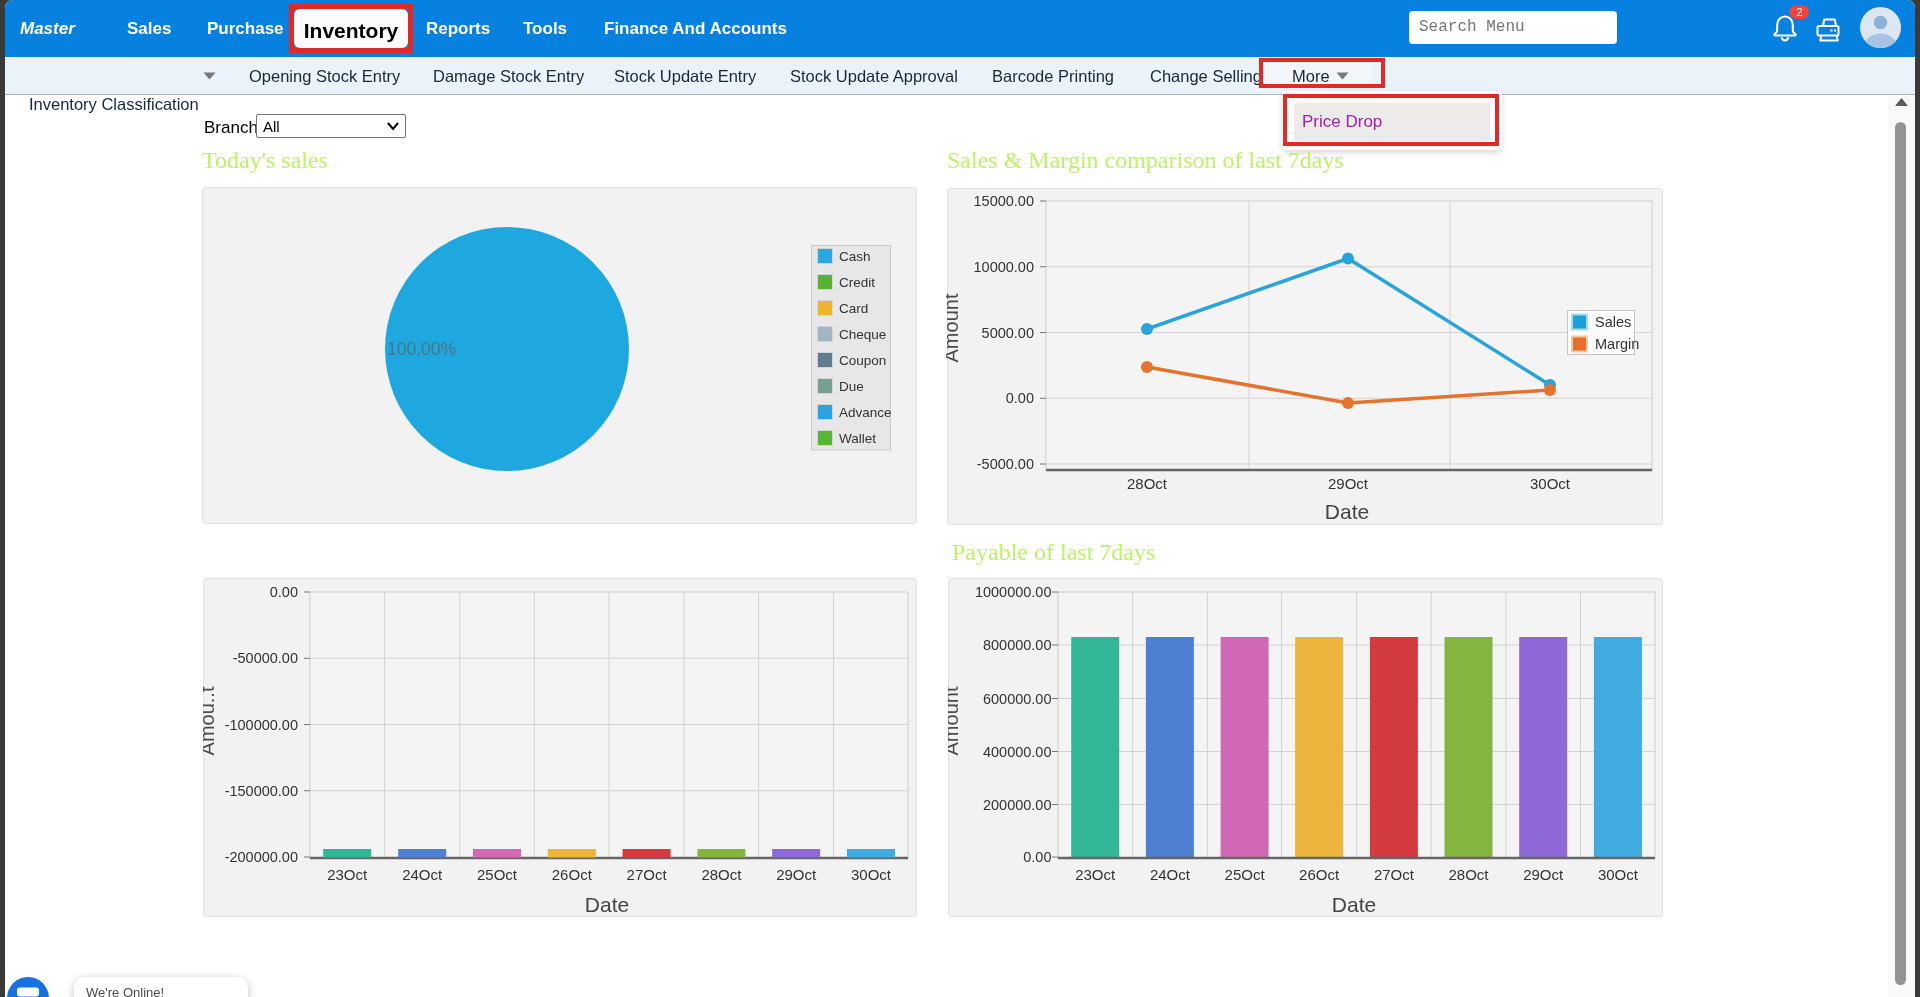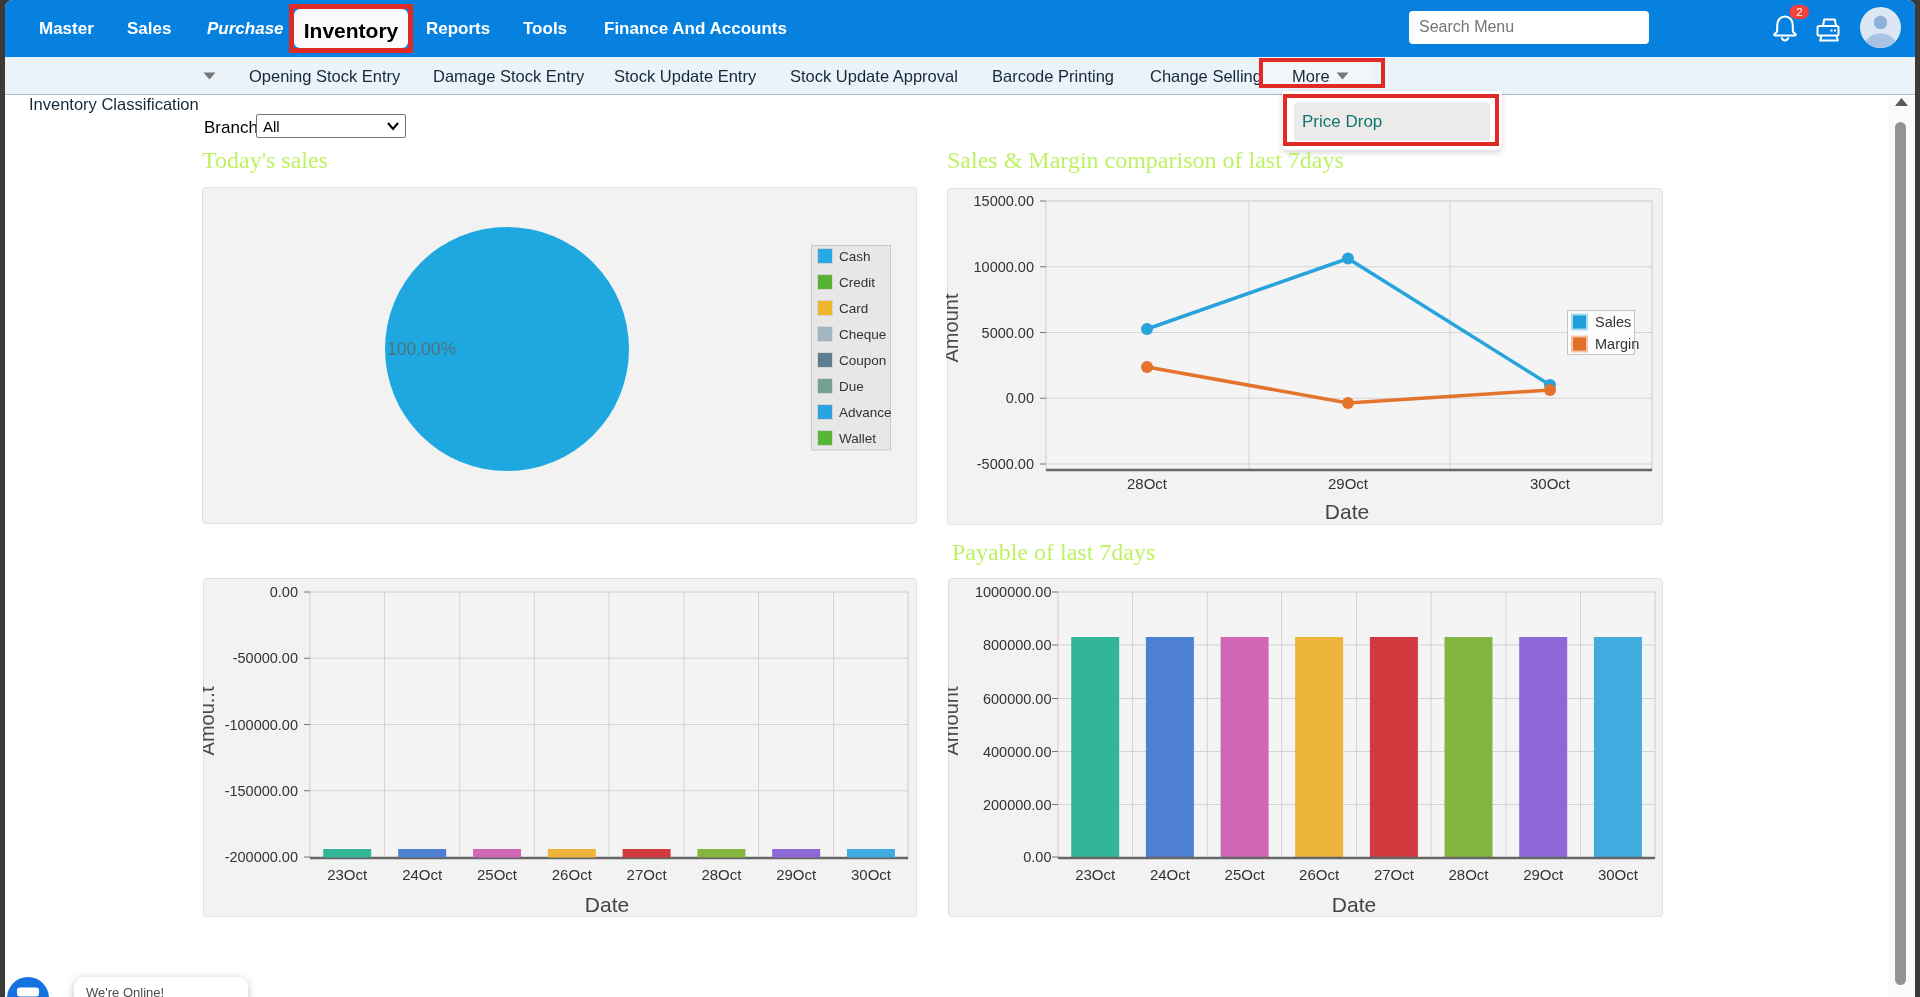--- a/index.html
+++ b/index.html
@@ -6,48 +6,48 @@
   body{width:1920px;height:997px;background:#3a3a3a;position:relative;overflow:hidden;
        font-family:"Liberation Sans", sans-serif;}
   .abs{position:absolute;}
   #win{left:5px;top:0;width:1910px;height:997px;background:#fff;border-radius:8px 8px 0 0;}
   
   #nav{left:5px;top:0;width:1910px;height:57px;background:#0681e0;border-radius:8px 8px 0 0;}
   .navitem{position:absolute;top:19px;color:#fff;font-size:17px;font-weight:bold;white-space:nowrap;}
   #invbtn{left:294px;top:9px;width:114px;height:39px;background:#fbfbfd;border-radius:6px;}
   #invbtn span{position:absolute;left:0;right:0;top:10px;text-align:center;color:#000;font-size:21px;font-weight:bold;}
   .redbox{position:absolute;border:4px solid #df2a25;}
-  #search{left:1409px;top:11px;width:240px;height:33px;background:#fff;border-radius:4px;}
+  #search{left:1409px;top:11px;width:208px;height:33px;background:#fff;border-radius:4px;font-family:Liberation Mono, monospace;}
   #search span{position:absolute;left:10px;top:7px;color:#757575;font-size:16px;}
   
   #subnav{left:5px;top:57px;width:1910px;height:37px;background:#eaf2fa;border-bottom:1.5px solid #aeb6bd;}
   .subitem{position:absolute;top:67px;color:#16283a;font-size:16.5px;white-space:nowrap;}
   
   #dd{left:1282px;top:91px;width:220px;height:59px;background:#fff;border-radius:0 0 6px 6px;
       box-shadow:0 3px 6px rgba(0,0,0,0.15);}
   #dditem{left:1294px;top:103px;width:196px;height:38px;background:#ecebe9;border-radius:3px;}
-  #dditem span{position:absolute;left:8px;top:9px;font-size:17px;color:#0f766e;}
+  #dditem span{position:absolute;left:8px;top:9px;font-size:17px;color:#a21caf;}
   
   .sheading{position:absolute;font-family:"Liberation Serif",serif;font-size:24px;color:#bef264;white-space:nowrap;}
   .panel{position:absolute;background:#f2f2f2;border:1px solid #e0e0e0;border-radius:4px;}
   
   #sbtrack{left:1888px;top:96px;width:27px;height:904px;background:#fafafa;}
   #sbthumb{left:1895px;top:122px;width:11px;height:863px;background:#939393;border-radius:6px;}
   
   #chatcard{left:74px;top:977px;width:174px;height:40px;background:#fff;border-radius:10px;box-shadow:0 2px 8px rgba(0,0,0,.25);}
   #chatcard span{position:absolute;left:12px;top:8px;font-size:13px;color:#4a4a4a;}
 </style>
 </head>
 <body>
 <div id="win" class="abs"></div>
 <div id="nav" class="abs"></div>
 
-<span class="navitem" style="left:39px;">Master</span>
+<span class="navitem" style="left:20px;font-style:italic;">Master</span>
 <span class="navitem" style="left:127px;">Sales</span>
-<span class="navitem" style="left:207px;font-style:italic;">Purchase</span>
+<span class="navitem" style="left:207px;">Purchase</span>
 <div id="invbtn" class="abs">
     <span>Inventory</span>
   </div>
 <div class="redbox" style="left:289px;top:4px;width:114px;height:39px;border-width:5px;"></div>
 <span class="navitem" style="left:426px;">Reports</span>
 <span class="navitem" style="left:523px;">Tools</span>
 <span class="navitem" style="left:604px;">Finance And Accounts</span>
 <div id="search" class="abs">
     <span>Search Menu</span>
   </div>

